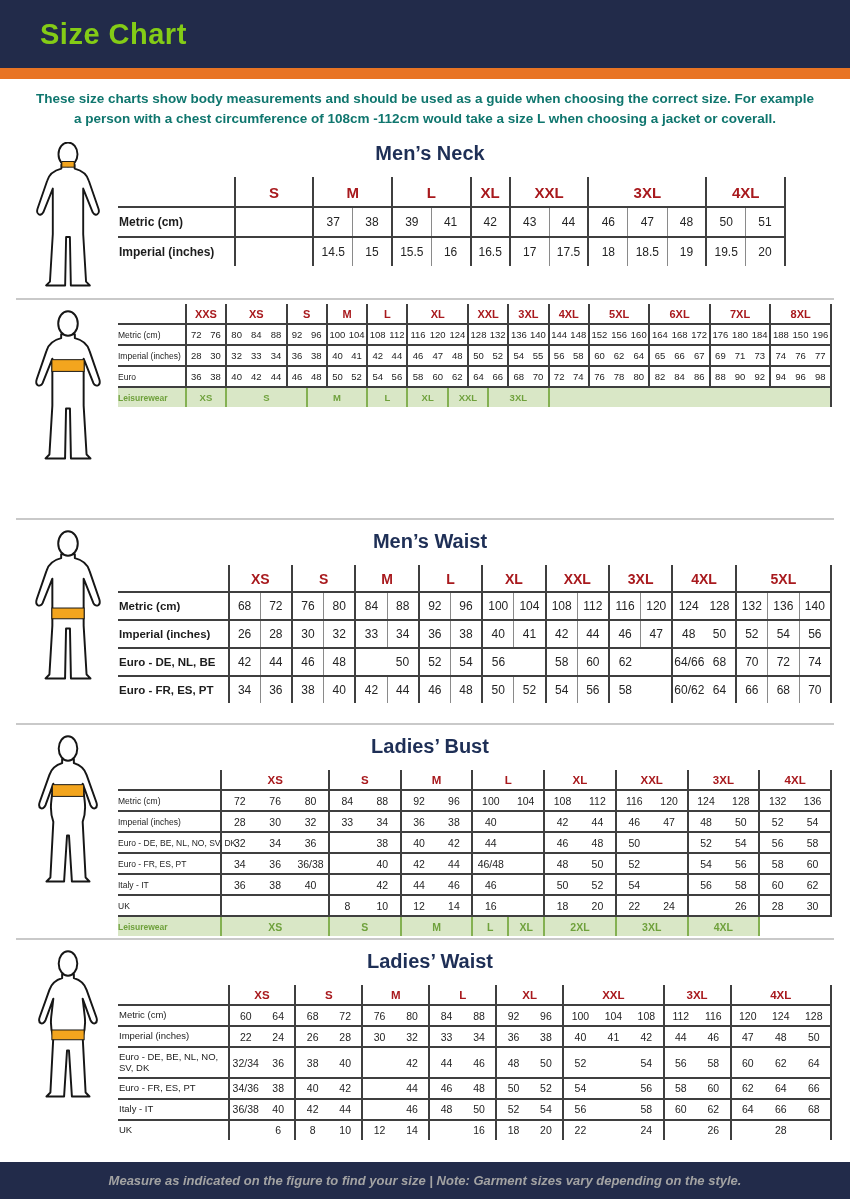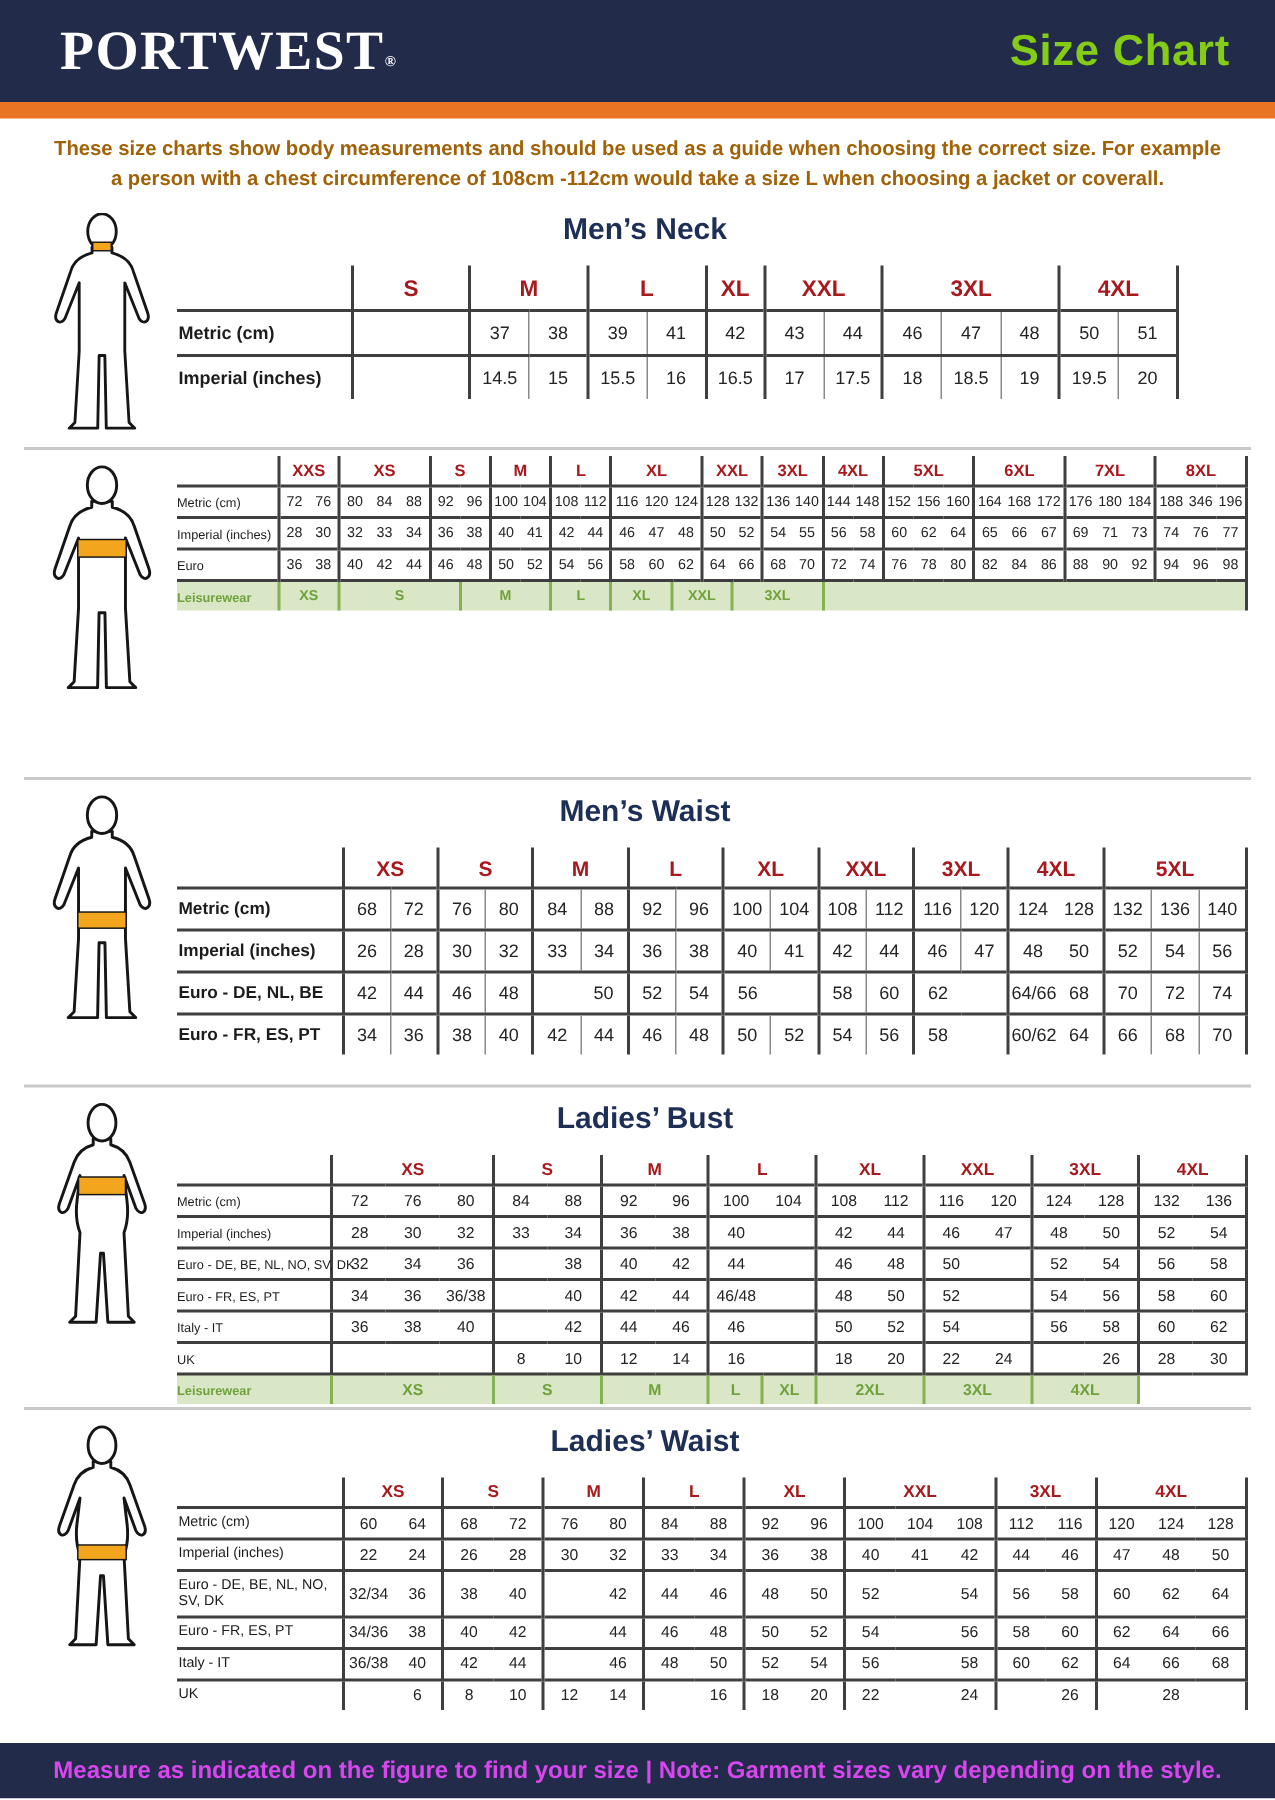--- a/index.html
+++ b/index.html
@@ -9,21 +9,21 @@
   }
   *{box-sizing:border-box; margin:0; padding:0;}
   body{width:850px; background:#fff; font-family:"Liberation Sans", sans-serif; color:#222;}
   
   .top-bar{height:68px; background:var(--navy); display:flex; align-items:center; justify-content:space-between; padding:0 30px 0 40px;}
   .brand{color:#fff; font-family:"Liberation Serif", serif; font-weight:bold; font-size:37px; letter-spacing:1px;}
   .brand sup{font-size:10px; vertical-align:2px;}
   .doc-title{color:#84cc16; font-weight:bold; font-size:29px; letter-spacing:.5px;}
   .orange-bar{height:11px; background:var(--orange);}
   
-  .intro{padding:10px 30px 4px; text-align:center; font-weight:bold; font-size:13.5px; line-height:1.45; color:#a16207;}
+  .intro{padding:10px 30px 4px; text-align:center; font-weight:bold; font-size:13.5px; line-height:1.45; color:#0f766e;}
   
   .chart-section{position:relative; padding:4px 18px 0 118px;}
   .chart-section h2{text-align:center; color:#1e2f56; font-size:20px; font-weight:bold; margin:6px 0 12px -90px;}
   .figure-wrap{position:absolute; left:24px; top:10px; width:88px;}
   .sec-sep{border:0; height:2px; background:#c9c9c9; margin:0 16px;}
   .sec-neck{height:166px;} .sec-chest{height:218px;} .sec-mwaist{height:203px;}
   .sec-bust{height:213px;} .sec-lwaist{height:216px;}
   .sec-neck .table-wrap{margin-right:46px;}
   
   table.size-table{border-collapse:collapse; table-layout:fixed; width:100%;}
@@ -54,30 +54,29 @@
   .sec-mwaist tbody th,.sec-mwaist tbody td{font-size:12px; padding:6px 1px;}
   .sec-mwaist tbody th{font-weight:bold; font-size:11.5px;}
   .sec-bust{--lblw:14.5%;} .sec-bust th.size-h{font-size:11.5px; padding:4px 0 3px;}
   .sec-bust tbody th,.sec-bust tbody td{font-size:10.5px; padding:3.5px 0;}
   .sec-bust tbody th{font-size:8.5px; white-space:nowrap;}
   .sec-lwaist{--lblw:15.5%;} .sec-lwaist th.size-h{font-size:11.5px; padding:4px 0 3px;}
   .sec-lwaist tbody th,.sec-lwaist tbody td{font-size:10.5px; padding:3.5px 1px;}
   .sec-lwaist tbody th{font-size:9.5px; line-height:1.15;}
   
   .footer-bar{height:37px; background:var(--navy); display:flex; align-items:center; justify-content:center; margin-top:6px;}
-  .footer-bar span{color:#d946ef; font-weight:bold; font-size:16px;}
+  .footer-bar span{color:#a3a3a3; font-weight:bold; font-size:13px;font-style:italic;}
   
   svg .outline{fill:#fff; stroke:#161616; stroke-width:2; stroke-linejoin:round;}
   svg .band{fill:var(--band); stroke:#161616; stroke-width:1;}
 </style>
 </head>
 <body>
 
 <header class="top-bar">
-  <div class="brand"><span>PORTWEST</span><sup>®</sup></div>
   <div class="doc-title">Size Chart</div>
 </header>
 <div class="orange-bar"></div>
 
 <p class="intro">
   <span>These size charts show body measurements and should be used as a guide when choosing the correct size. For example</span><br>
   <span>a person with a chest circumference of 108cm -112cm would take a size L when choosing a jacket or coverall.</span>
 </p>
 
 <svg width="0" height="0" style="position:absolute">
@@ -261,21 +260,21 @@
             <td class="gs">152</td>
             <td>156</td>
             <td>160</td>
             <td class="gs">164</td>
             <td>168</td>
             <td>172</td>
             <td class="gs">176</td>
             <td>180</td>
             <td>184</td>
             <td class="gs">188</td>
-            <td>346</td>
+            <td>150</td>
             <td>196</td>
           </tr>
           <tr>
             <th class="row-lbl">Imperial (inches)</th>
             <td class="gs">28</td>
             <td>30</td>
             <td class="gs">32</td>
             <td>33</td>
             <td>34</td>
             <td class="gs">36</td>

